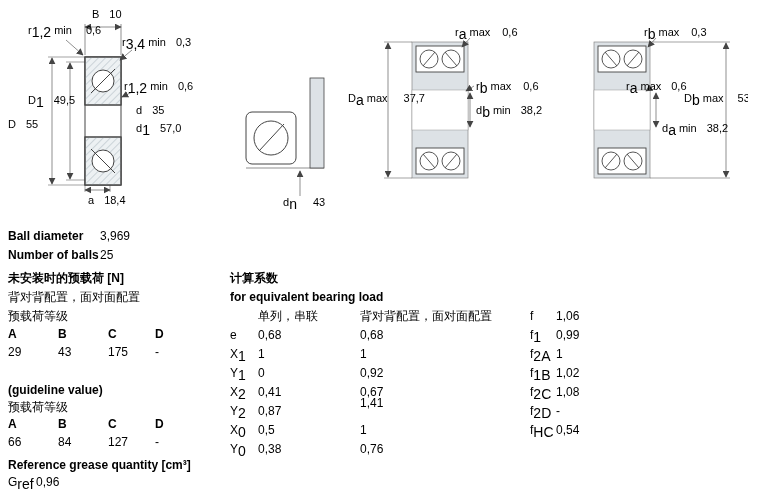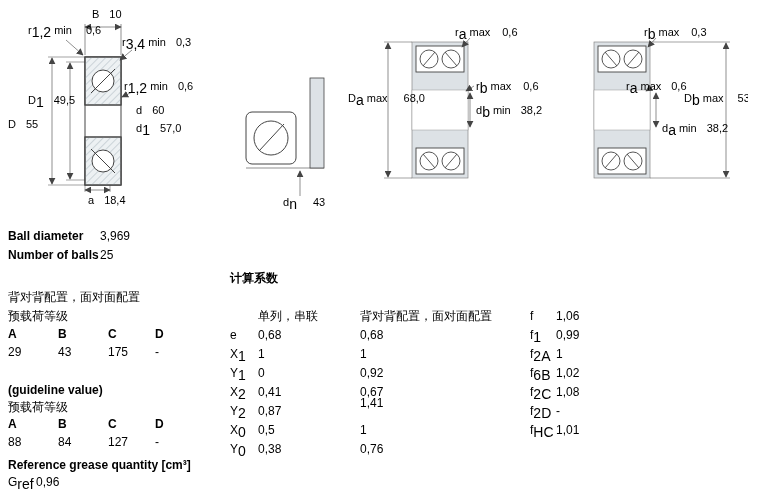--- a/index.html
+++ b/index.html
@@ -126,40 +126,40 @@
   <div class="dim" style="left:122px;top:36px">
     <span class="sym"><span>r</span><sub>3,4</sub><span class="sfx">min</span></span><span class="val">0,3</span>
   </div>
   <div class="dim" style="left:124px;top:80px">
     <span class="sym"><span>r</span><sub>1,2</sub><span class="sfx">min</span></span><span class="val">0,6</span>
   </div>
   <div class="dim" style="left:28px;top:94px">
     <span class="sym"><span>D</span><sub>1</sub><span class="sfx"></span></span><span class="val">49,5</span>
   </div>
   <div class="dim" style="left:136px;top:104px">
-    <span class="sym"><span>d</span><sub></sub><span class="sfx"></span></span><span class="val">60</span>
+    <span class="sym"><span>d</span><sub></sub><span class="sfx"></span></span><span class="val">35</span>
   </div>
   <div class="dim" style="left:8px;top:118px">
     <span class="sym"><span>D</span><sub></sub><span class="sfx"></span></span><span class="val">55</span>
   </div>
   <div class="dim" style="left:136px;top:122px">
     <span class="sym"><span>d</span><sub>1</sub><span class="sfx"></span></span><span class="val">57,0</span>
   </div>
   <div class="dim" style="left:88px;top:194px">
     <span class="sym"><span>a</span><sub></sub><span class="sfx"></span></span><span class="val">18,4</span>
   </div>
   <div class="dim" style="left:283px;top:196px">
     <span class="sym"><span>d</span><sub>n</sub><span class="sfx"></span></span><span class="val" style="margin-left:16px">43</span>
   </div>
 
   <div class="dim" style="left:455px;top:26px">
     <span class="sym"><span>r</span><sub>a</sub><span class="sfx">max</span></span><span class="val" style="margin-left:12px">0,6</span>
   </div>
   <div class="dim" style="left:348px;top:92px">
-    <span class="sym"><span>D</span><sub>a</sub><span class="sfx">max</span></span><span class="val" style="margin-left:16px">68,0</span>
+    <span class="sym"><span>D</span><sub>a</sub><span class="sfx">max</span></span><span class="val" style="margin-left:16px">37,7</span>
   </div>
   <div class="dim" style="left:476px;top:80px">
     <span class="sym"><span>r</span><sub>b</sub><span class="sfx">max</span></span><span class="val" style="margin-left:12px">0,6</span>
   </div>
   <div class="dim" style="left:476px;top:104px">
     <span class="sym"><span>d</span><sub>b</sub><span class="sfx">min</span></span><span class="val">38,2</span>
   </div>
 
   <div class="dim" style="left:644px;top:26px">
     <span class="sym"><span>r</span><sub>b</sub><span class="sfx">max</span></span><span class="val" style="margin-left:12px">0,3</span>
@@ -172,47 +172,49 @@
   </div>
   <div class="dim" style="left:662px;top:122px">
     <span class="sym"><span>d</span><sub>a</sub><span class="sfx">min</span></span><span class="val">38,2</span>
   </div>
 
   <span class="t b" style="left:8px;top:229px">Ball diameter</span>
   <span class="t" style="left:100px;top:229px">3,969</span>
   <span class="t b" style="left:8px;top:248px">Number of balls</span>
   <span class="t" style="left:100px;top:248px">25</span>
 
+  <span class="t b" style="left:8px;top:271px">未安装时的预载荷 [N]</span>
   <span class="t" style="left:8px;top:290px">背对背配置，面对面配置</span>
   <span class="t" style="left:8px;top:309px">预载荷等级</span>
   <span class="t b" style="left:8px;top:327px">A</span>
   <span class="t b" style="left:58px;top:327px">B</span>
   <span class="t b" style="left:108px;top:327px">C</span>
   <span class="t b" style="left:155px;top:327px">D</span>
   <span class="t" style="left:8px;top:345px">29</span>
   <span class="t" style="left:58px;top:345px">43</span>
   <span class="t" style="left:108px;top:345px">175</span>
   <span class="t" style="left:155px;top:345px">-</span>
 
   <span class="t b" style="left:8px;top:383px">(guideline value)</span>
   <span class="t" style="left:8px;top:400px">预载荷等级</span>
   <span class="t b" style="left:8px;top:417px">A</span>
   <span class="t b" style="left:58px;top:417px">B</span>
   <span class="t b" style="left:108px;top:417px">C</span>
   <span class="t b" style="left:155px;top:417px">D</span>
-  <span class="t" style="left:8px;top:435px">88</span>
+  <span class="t" style="left:8px;top:435px">66</span>
   <span class="t" style="left:58px;top:435px">84</span>
   <span class="t" style="left:108px;top:435px">127</span>
   <span class="t" style="left:155px;top:435px">-</span>
 
   <span class="t b" style="left:8px;top:458px">Reference grease quantity [cm³]</span>
   <span class="t" style="left:8px;top:475px"><span>G</span><sub>ref</sub></span>
   <span class="t" style="left:36px;top:475px">0,96</span>
 
   <span class="t b" style="left:230px;top:271px">计算系数</span>
+  <span class="t b" style="left:230px;top:290px">for equivalent bearing load</span>
   <span class="t" style="left:258px;top:309px">单列，串联</span>
   <span class="t" style="left:360px;top:309px">背对背配置，面对面配置</span>
 
   <span class="t" style="left:230px;top:328px"><span>e</span><sub></sub></span>
   <span class="t" style="left:258px;top:328px">0,68</span>
   <span class="t" style="left:360px;top:328px">0,68</span>
 
   <span class="t" style="left:230px;top:347px"><span>X</span><sub>1</sub></span>
   <span class="t" style="left:258px;top:347px">1</span>
   <span class="t" style="left:360px;top:347px">1</span>
@@ -240,25 +242,25 @@
 
   <span class="t" style="left:530px;top:309px"><span>f</span><sub></sub></span>
   <span class="t" style="left:556px;top:309px">1,06</span>
 
   <span class="t" style="left:530px;top:328px"><span>f</span><sub>1</sub></span>
   <span class="t" style="left:556px;top:328px">0,99</span>
 
   <span class="t" style="left:530px;top:347px"><span>f</span><sub>2A</sub></span>
   <span class="t" style="left:556px;top:347px">1</span>
 
-  <span class="t" style="left:530px;top:366px"><span>f</span><sub>6B</sub></span>
+  <span class="t" style="left:530px;top:366px"><span>f</span><sub>1B</sub></span>
   <span class="t" style="left:556px;top:366px">1,02</span>
 
   <span class="t" style="left:530px;top:385px"><span>f</span><sub>2C</sub></span>
   <span class="t" style="left:556px;top:385px">1,08</span>
 
   <span class="t" style="left:530px;top:404px"><span>f</span><sub>2D</sub></span>
   <span class="t" style="left:556px;top:404px">-</span>
 
   <span class="t" style="left:530px;top:423px"><span>f</span><sub>HC</sub></span>
-  <span class="t" style="left:556px;top:423px">1,01</span>
+  <span class="t" style="left:556px;top:423px">0,54</span>
 
 </div>
 
 </body></html>

